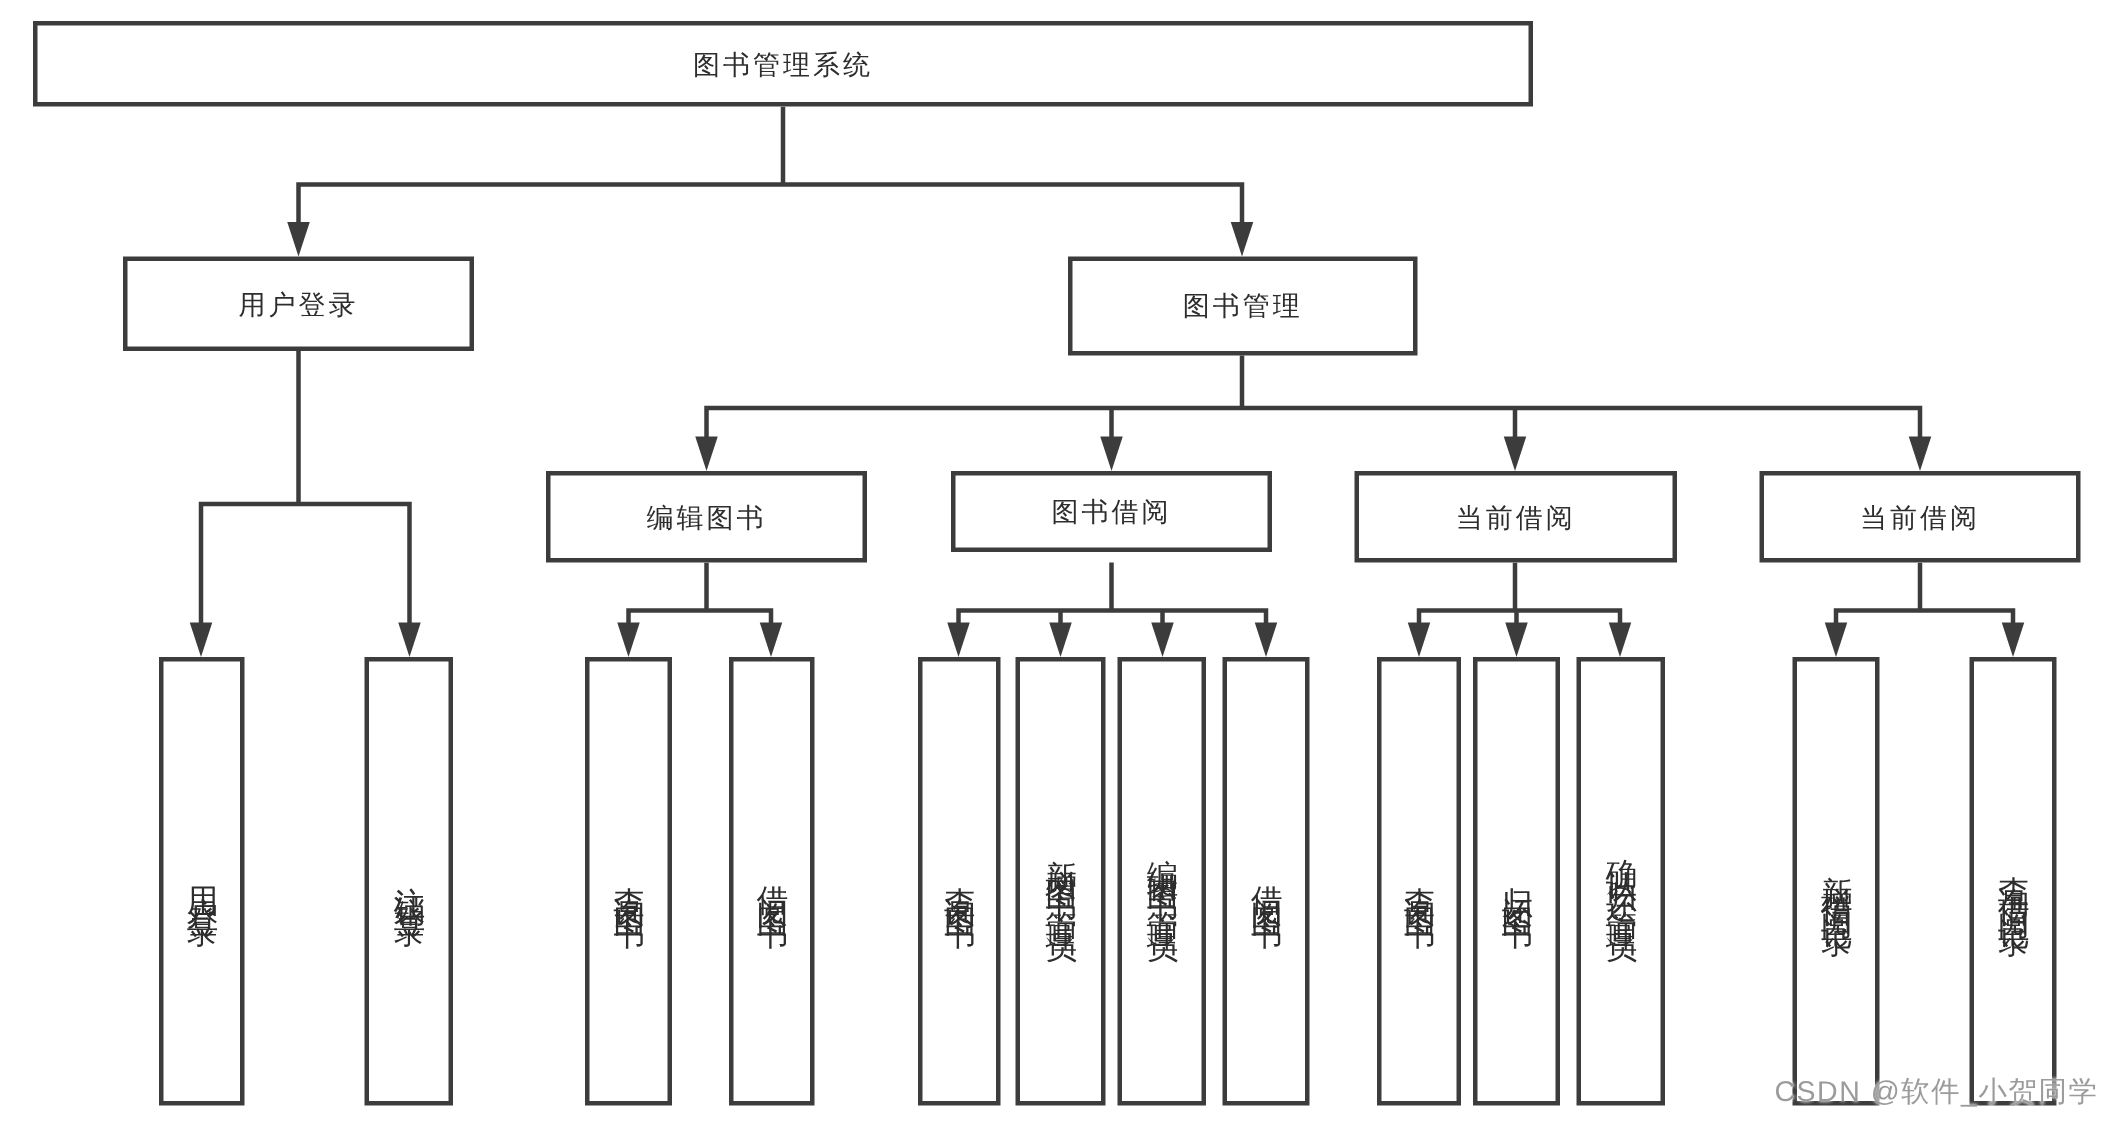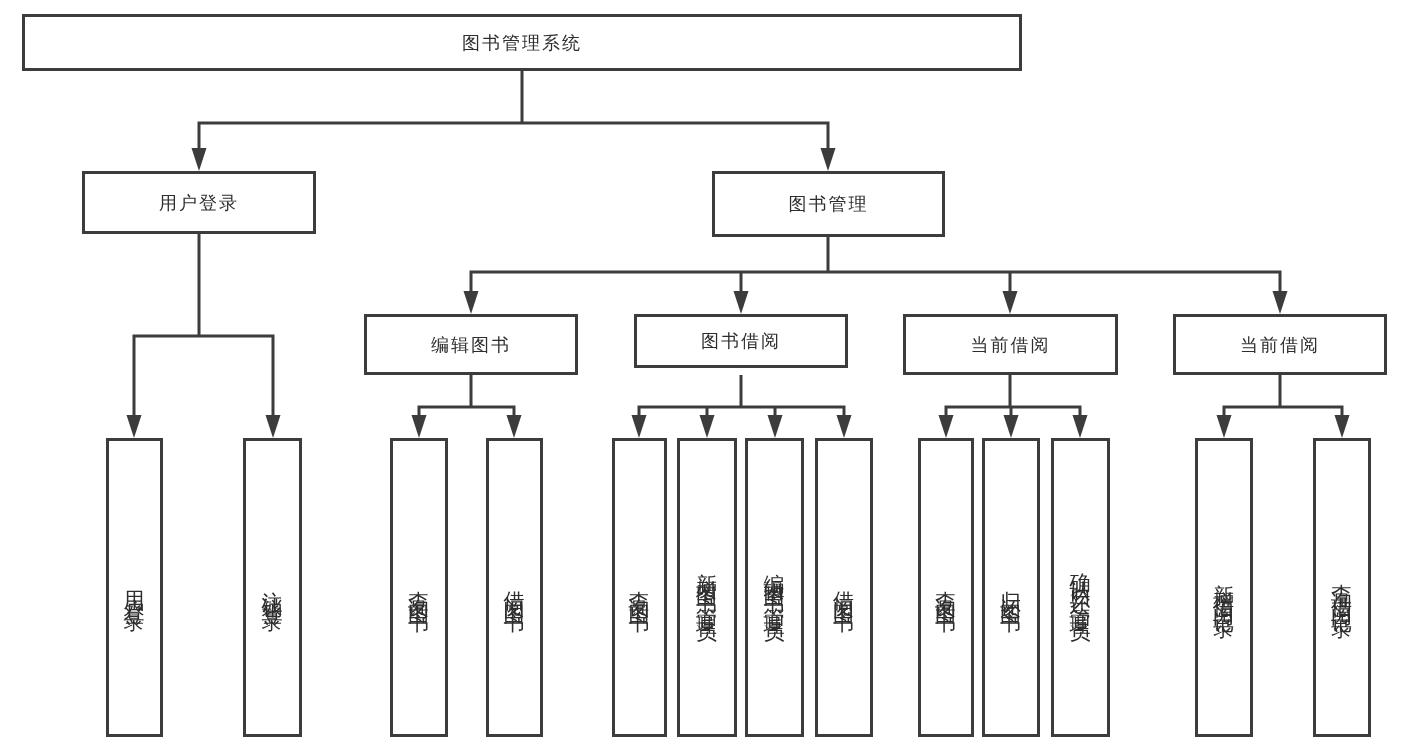--- a/index.html
+++ b/index.html
@@ -151,14 +151,15 @@
     <span class="v-label">确认归还（管理员）</span>
   </div>
 
   <div class="node" style="left:1195px;top:438px;width:58px;height:299px;">
     <span class="v-label">新增借阅记录</span>
   </div>
   <div class="node" style="left:1313px;top:438px;width:58px;height:299px;">
     <span class="v-label">查询借阅记录</span>
   </div>
 
+  <div class="watermark">CSDN @软件_小贺同学</div>
 
 </div>
 
 </body></html>

